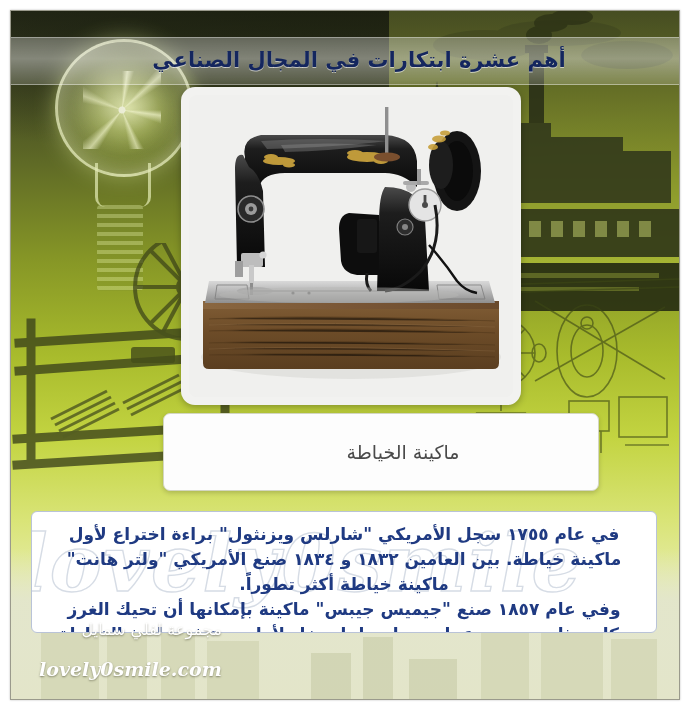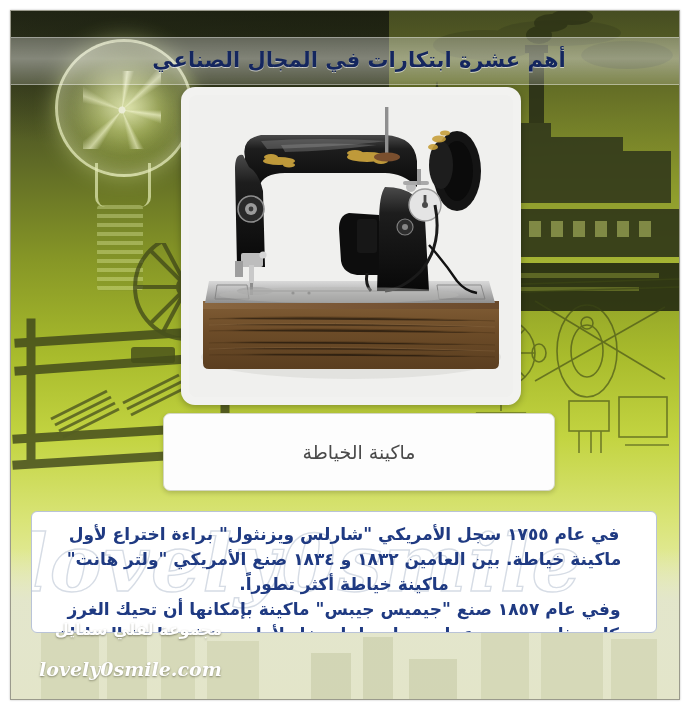--- a/index.html
+++ b/index.html
@@ -221,20 +221,21 @@
     top: 402px;
     width: 390px;
     height: 76px;
     background: #fdfdfd;
     border: 1px solid #d3d6c2;
     border-radius: 7px;
     box-shadow: 0 2px 5px rgba(0,0,0,.18);
     display: flex;
     align-items: center;
     justify-content: center;
+    padding-left: 44px;
   }
   .caption-text {
     font-size: 19px;
     color: #4a4a4a;
     direction: rtl;
     font-weight: normal;
   }
 
   
   .body-card {
@@ -285,21 +286,21 @@
     position: absolute;
     left: 28px;
     bottom: 18px;
     z-index: 4;
     direction: rtl;
     text-shadow: 0 1px 2px rgba(60,60,40,.55);
   }
   .brand-ar {
     font-size: 16px;
     color: #ffffff;
-    font-weight: bold;
+    font-weight: normal;
     line-height: 20px;
   }
   .brand-url {
     font-size: 19px;
     color: #ffffff;
     font-style: italic;
     font-weight: bold;
     line-height: 24px;
     direction: ltr;
     font-family: "DejaVu Serif", "Liberation Serif", serif;

